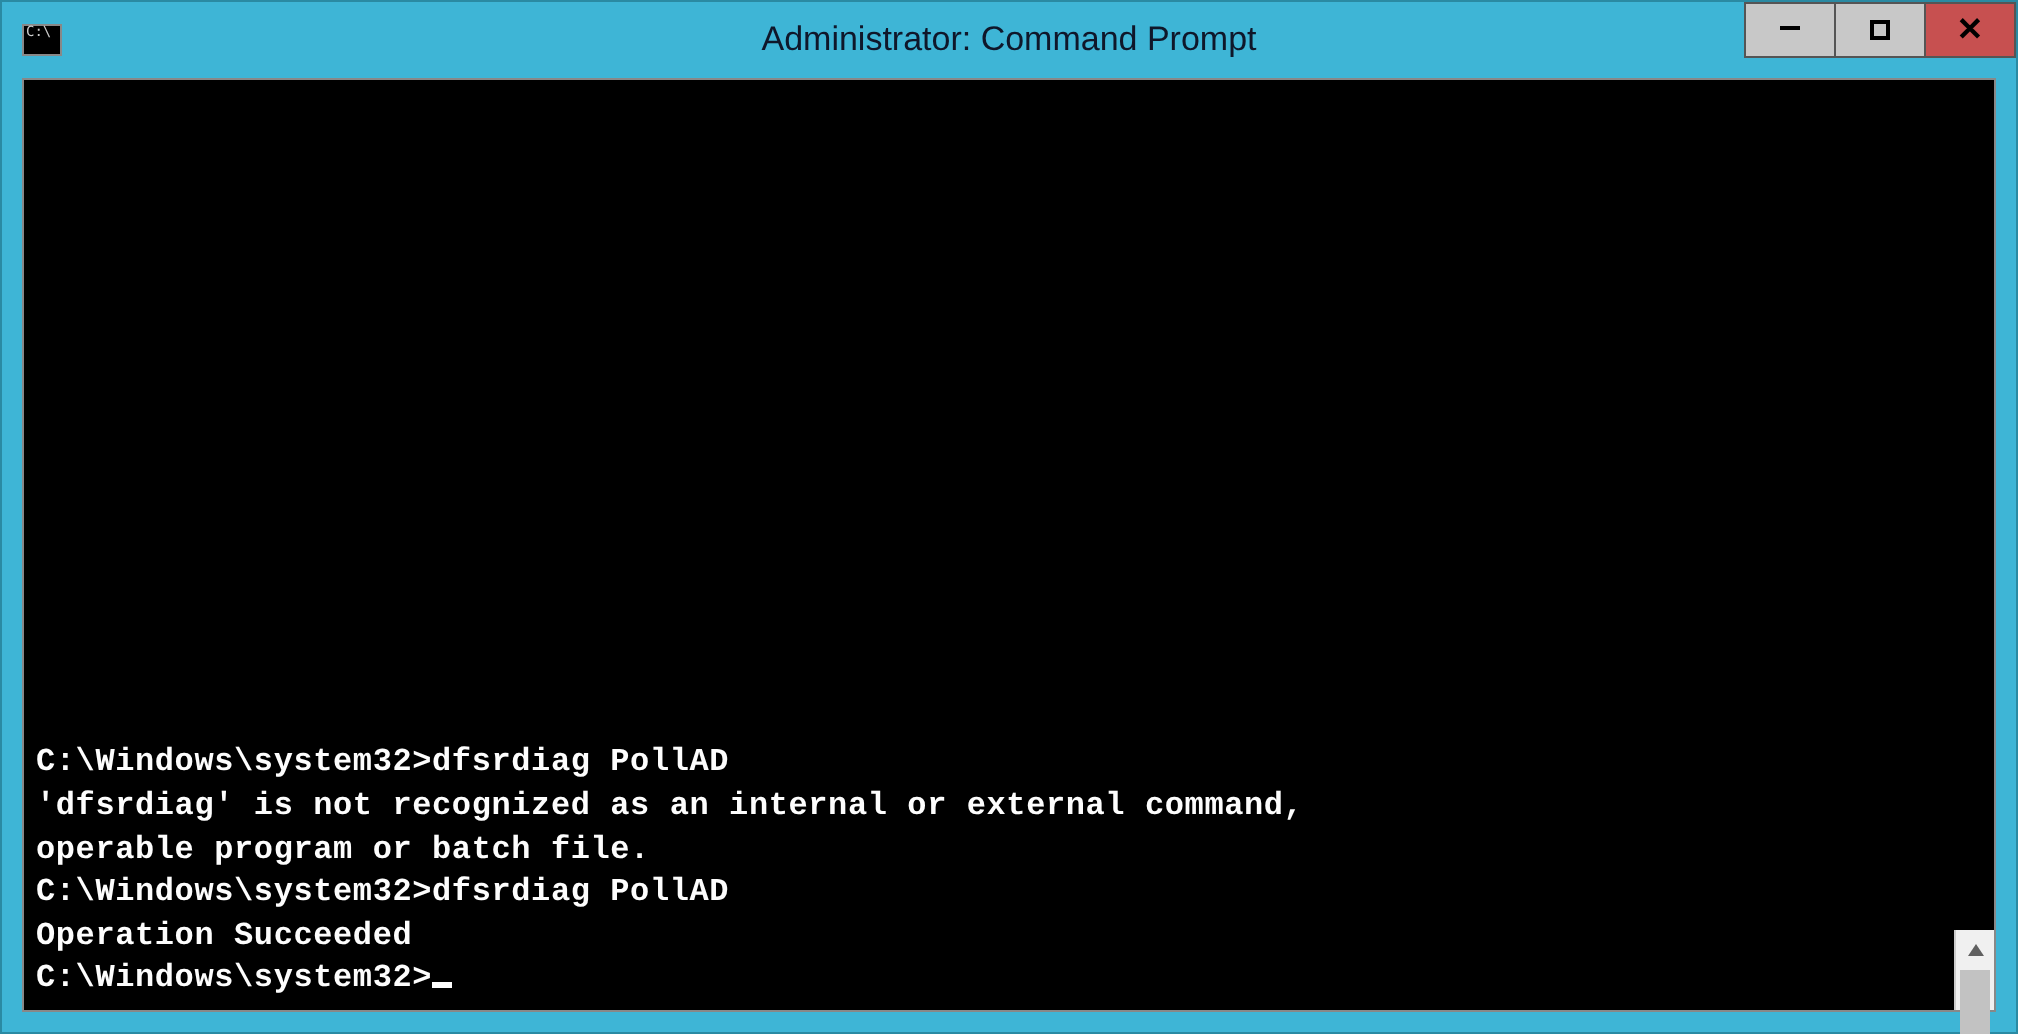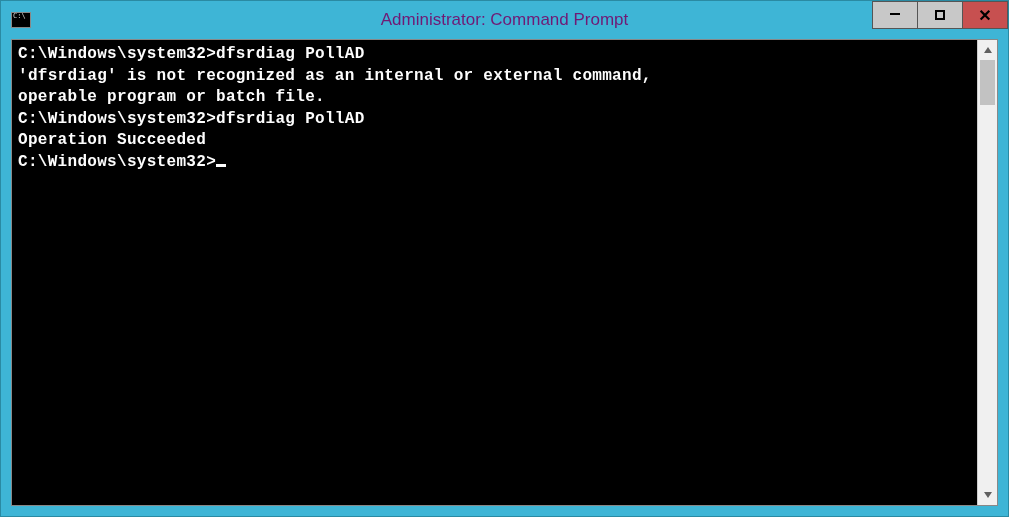--- a/index.html
+++ b/index.html
@@ -44,21 +44,21 @@
     .titlebar-icon-text {
       color: #ccc;
       font-size: 7px;
       font-family: monospace;
       padding-left: 1px;
       line-height: 7px;
     }
     .titlebar-title {
       flex: 1;
       text-align: center;
-      color: #701a75;
+      color: #0f172a;
       font-size: 17px;
       font-weight: 400;
       position: absolute;
       left: 0;
       right: 0;
       pointer-events: none;
     }
     .titlebar-buttons {
       display: flex;
       margin-left: auto;
@@ -82,20 +82,21 @@
       background: #c75050;
       color: #000;
     }
     .content-area {
       flex: 1;
       display: flex;
       margin: 0 10px 10px 10px;
       background: #000;
       position: relative;
       border: 1px solid #888;
+      align-items: flex-end;
     }
     .terminal {
       flex: 1;
       background: #000;
       color: #fdfdfd;
       font-family: 'Consolas', 'Lucida Console', 'Courier New', monospace;
       font-size: 16px;
       line-height: 1.35;
       padding: 4px 6px;
       white-space: pre;

